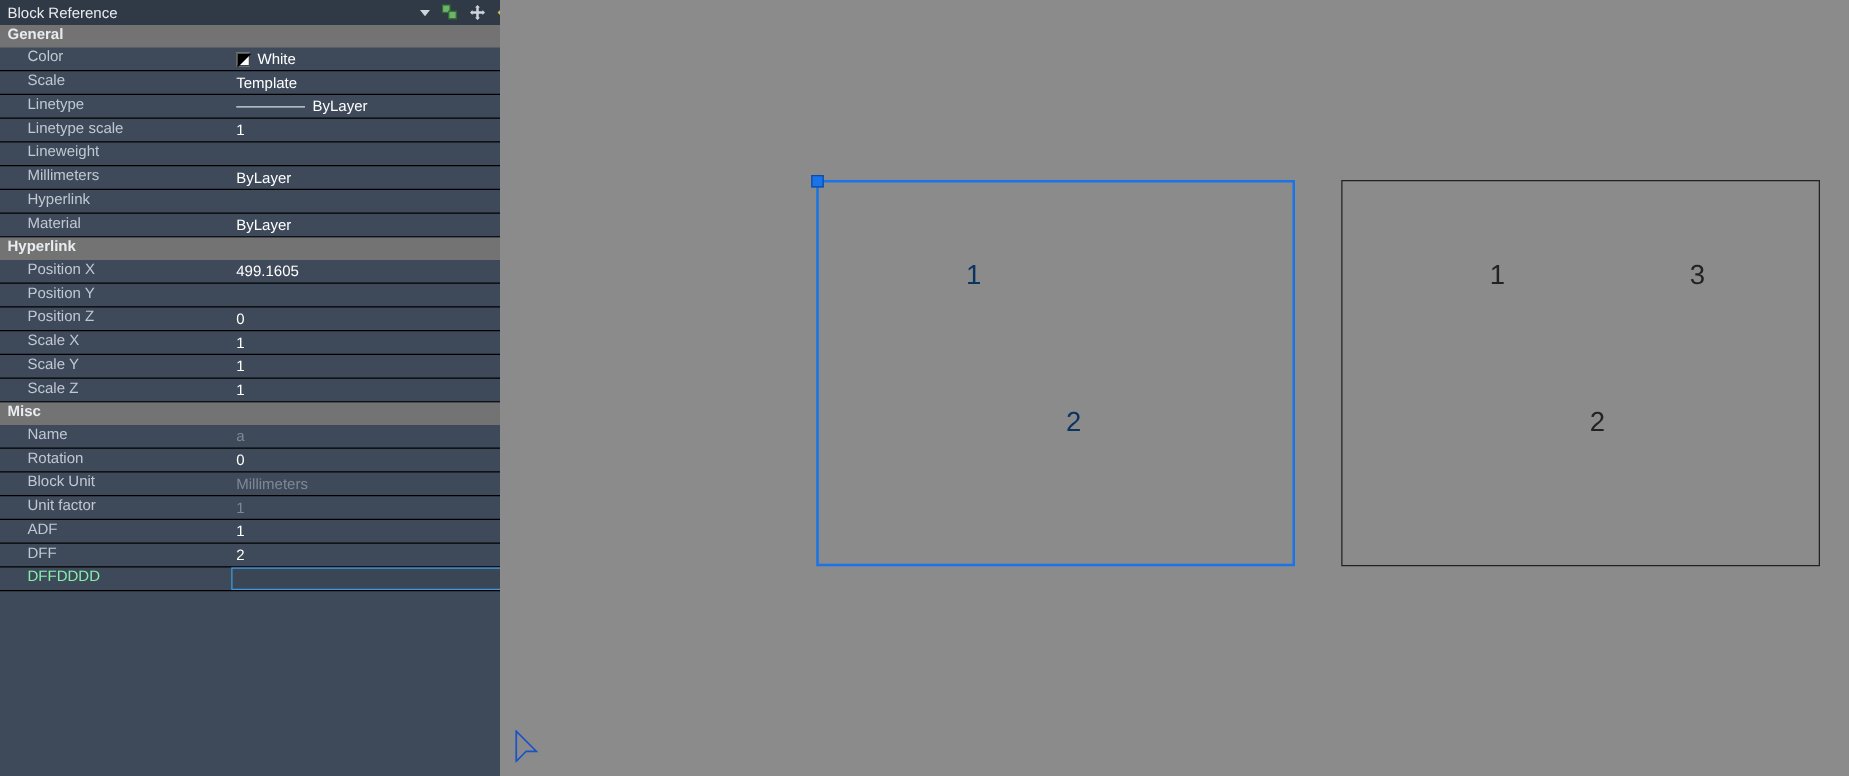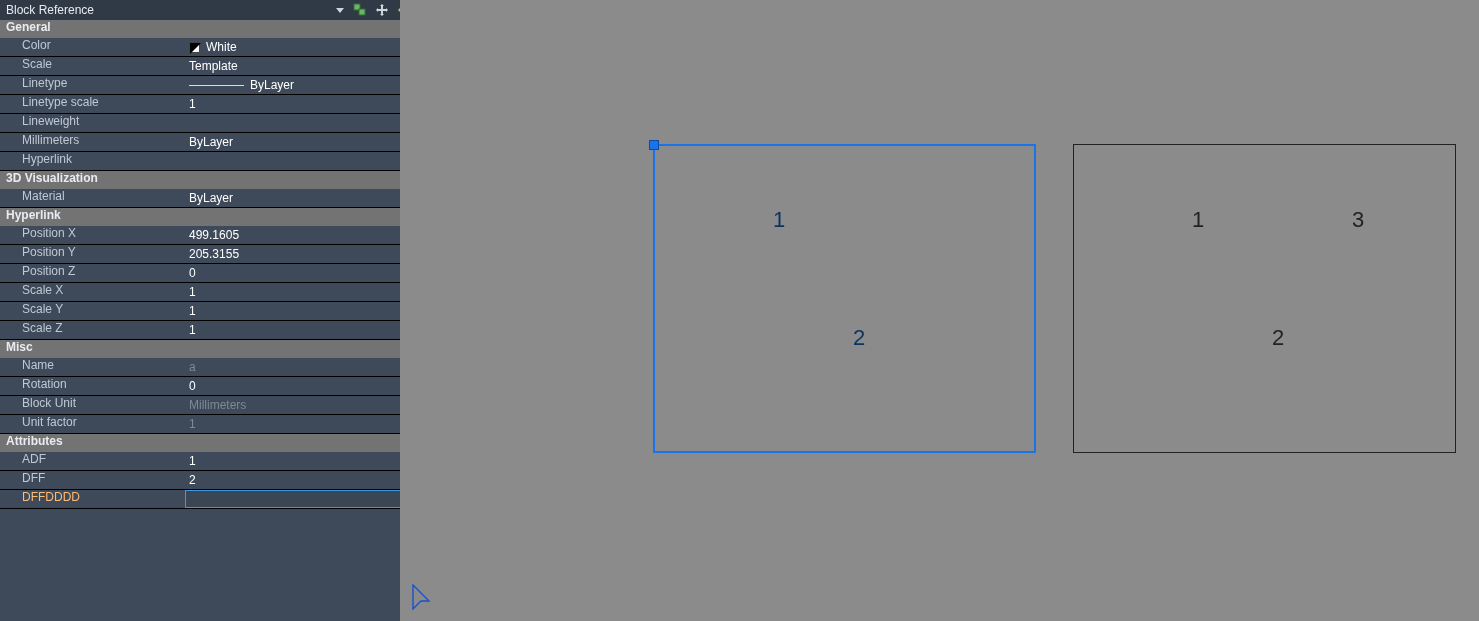--- a/index.html
+++ b/index.html
@@ -82,21 +82,21 @@
   .row .value {
     flex: 1;
     padding-left: 4px;
     color: #ffffff;
     display: flex;
     align-items: center;
     gap: 6px;
     height: 100%;
   }
   .row .value.dim { color: #7f8994; }
-  .row.active .label { color: #fdba74; }
+  .row.active .label { color: #86efac; }
   .row.active .value {
     border: 1px solid #3c9be0;
     background: #3a4654;
     height: 18px;
   }
   .color-swatch {
     width: 11px; height: 11px;
     background: #fff;
     position: relative;
     border: 1px solid #444;
@@ -207,40 +207,35 @@
   </div>
   <div class="row">
     <div class="label">Millimeters</div>
     <div class="value">ByLayer</div>
   </div>
   <div class="row">
     <div class="label">Hyperlink</div>
     <div class="value"></div>
   </div>
 
-  <div class="section-header">
-    <span>3D Visualization</span>
-    <span class="sh-arrow"></span>
-  </div>
   <div class="row">
     <div class="label">Material</div>
     <div class="value">ByLayer</div>
   </div>
 
   <div class="section-header">
     <span>Hyperlink</span>
     <span class="sh-arrow"></span>
   </div>
   <div class="row">
     <div class="label">Position X</div>
     <div class="value">499.1605</div>
   </div>
   <div class="row">
     <div class="label">Position Y</div>
-    <div class="value">205.3155</div>
   </div>
   <div class="row">
     <div class="label">Position Z</div>
     <div class="value">0</div>
   </div>
   <div class="row">
     <div class="label">Scale X</div>
     <div class="value">1</div>
   </div>
   <div class="row">
@@ -266,24 +261,20 @@
   </div>
   <div class="row">
     <div class="label">Block Unit</div>
     <div class="value dim">Millimeters</div>
   </div>
   <div class="row">
     <div class="label">Unit factor</div>
     <div class="value dim">1</div>
   </div>
 
-  <div class="section-header">
-    <span>Attributes</span>
-    <span class="sh-arrow"></span>
-  </div>
   <div class="row">
     <div class="label">ADF</div>
     <div class="value">1</div>
   </div>
   <div class="row">
     <div class="label">DFF</div>
     <div class="value">2</div>
   </div>
   <div class="row active">
     <div class="label">DFFDDDD</div>

